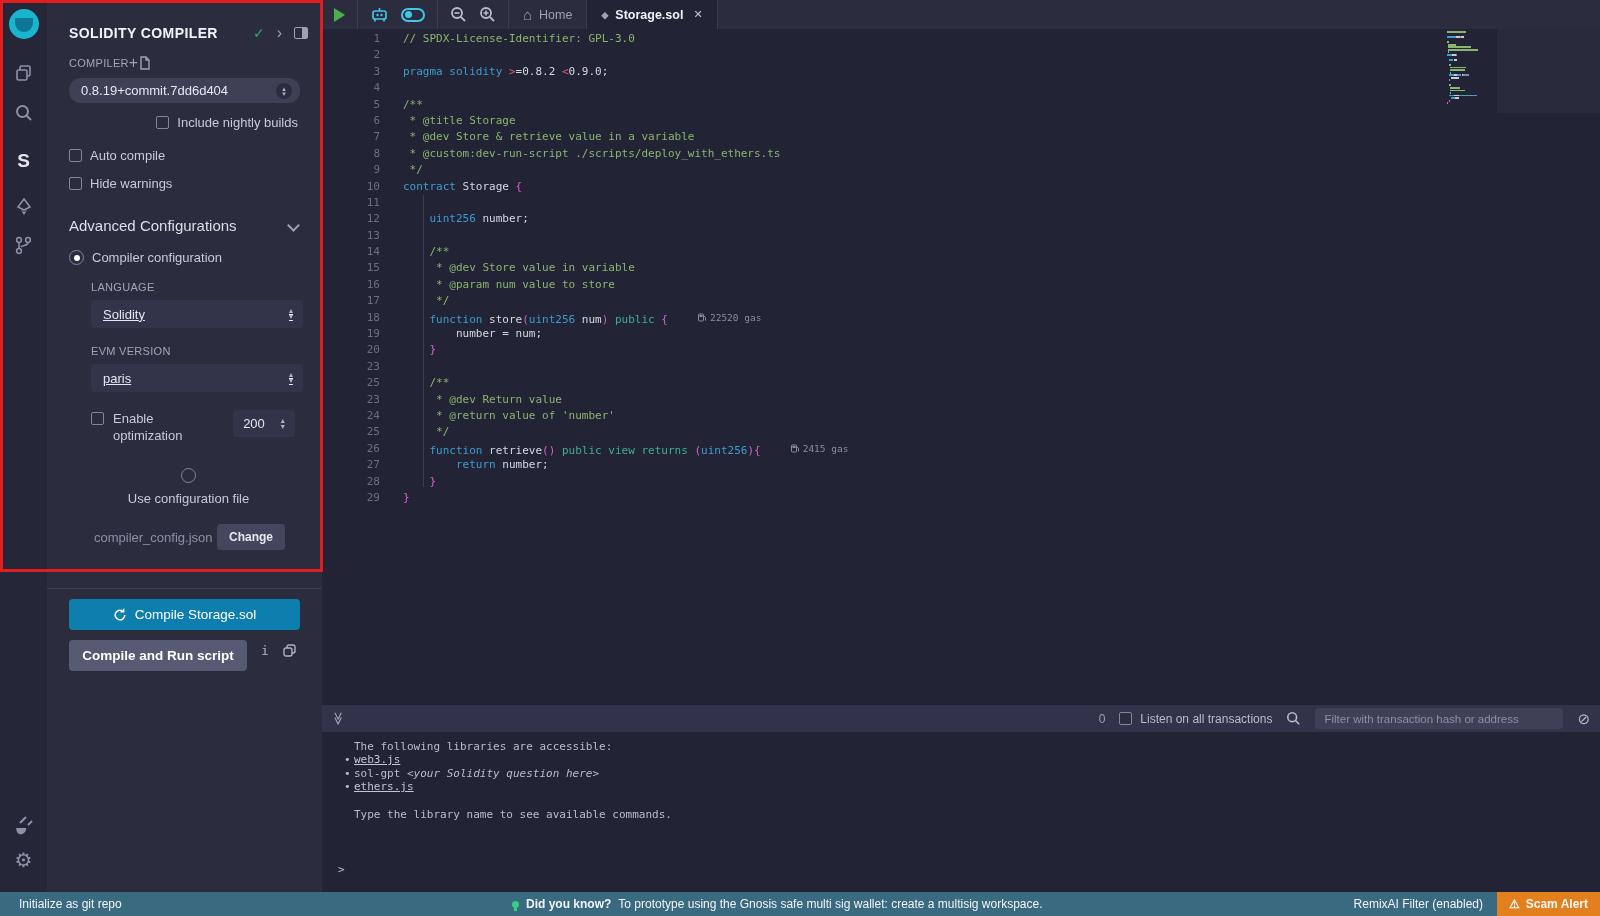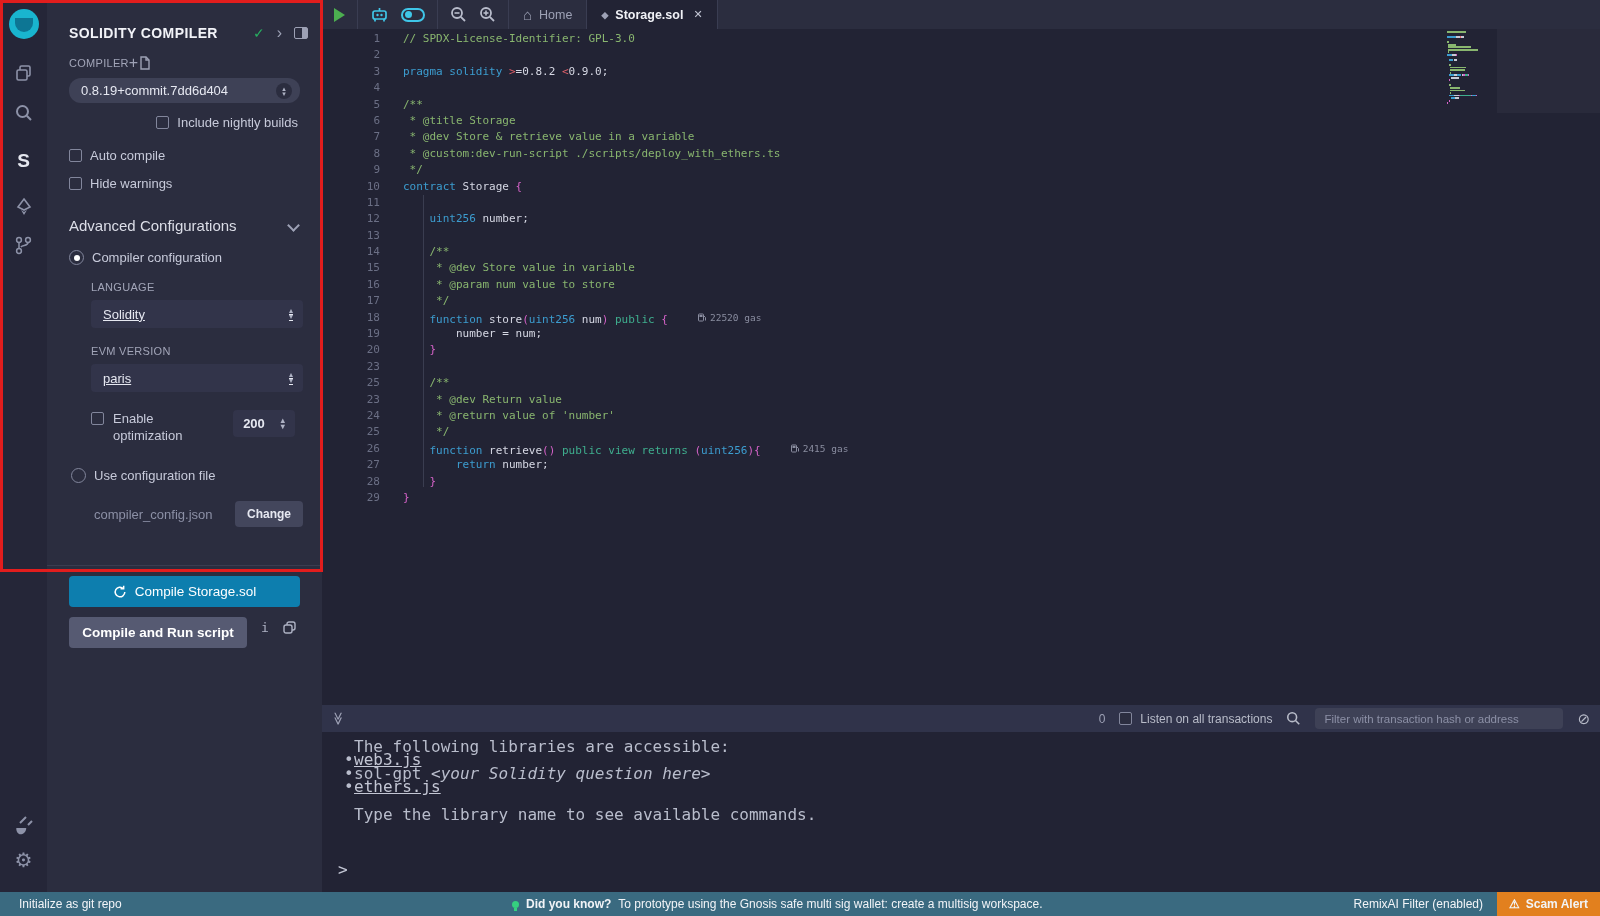--- a/index.html
+++ b/index.html
@@ -31,21 +31,21 @@
   .field .grow { flex:1; }
   .stepper-circ { width:16px; height:16px; border-radius:50%; background:#2b2d3f; color:#aeb2c4; font-size:7px; display:flex; flex-direction:column; align-items:center; justify-content:center; line-height:5px; }
   .cbrow { display:flex; align-items:center; gap:8px; font-size:13px; color:#c7cada; }
   .cb { width:13px; height:13px; border:1px solid #82869c; border-radius:2px; background:#2b2d3f; flex:none; }
   .radio { width:15px; height:15px; border:1px solid #82869c; border-radius:50%; background:#2b2d3f; flex:none; position:relative; }
   .radio.on:after { content:""; position:absolute; left:3.5px; top:3.5px; width:6px; height:6px; border-radius:50%; background:#fff; }
   .adv-title { font-size:15px; color:#dcdee8; }
   .chev-dn { width:9px; height:9px; border-right:2px solid #9da1b5; border-bottom:2px solid #9da1b5; transform:rotate(45deg); }
   .select { height:28px; background:#32344a; border-radius:4px; display:flex; align-items:center; padding:0 10px 0 12px; color:#e6e8f1; font-size:13px;text-decoration:underline; }
   .updn { color:#aeb2c4; font-size:8px; line-height:6px; text-align:center; }
-  .numbox { width:62px; height:27px; background:#32344a; border-radius:4px; display:flex; align-items:center; justify-content:center; gap:16px; color:#e6e8f1; font-size:13px;font-weight:bold; }
+  .numbox { width:62px; height:27px; background:#32344a; border-radius:4px; display:flex; align-items:center; justify-content:center; gap:16px; color:#e6e8f1; font-size:13px; }
   .btn-change { background:#43465c; color:#e6e8f1; font-size:12px; font-weight:bold; border:none; border-radius:4px; padding:6px 12px; }
   .divider { border-top:1px solid #3a3d50; margin-top:38px; }
   .btn-compile { margin:10px 22px 0 22px; width:231px; height:31px; background:#0d7eae; border:none; border-radius:4px; color:#fff; font-size:13.5px; display:flex; align-items:center; justify-content:center; gap:8px; }
   .btn-run { margin:10px 0 0 22px; width:178px; height:31px; background:#565a72; border:none; border-radius:4px; color:#fff; font-size:13.5px; font-weight:bold; }
   .mini-ic { color:#aeb2c4; font-size:13px; }
 
   
   .annotation { position:absolute; left:0; top:0; width:323px; height:572px; border:3px solid #e21d1d; z-index:10; pointer-events:none; }
 
   
@@ -74,21 +74,21 @@
   .mm-row { height:2.55px; display:flex; }
   .mm-row span { height:1.8px; display:inline-block; }
   .mm-slider { position:absolute; left:1175px; top:0; width:103px; height:84px; background:rgba(255,255,255,.035); }
 
   
   .termbar { height:27px; margin-top:2px; background:#30334a; display:flex; align-items:center; padding:0 10px; color:#b8bcc9; }
   .dbl-chev { display:inline-block; transform:rotate(90deg); font-size:13px; color:#9da1b5; }
   .term-right { margin-left:auto; display:flex; align-items:center; gap:14px; font-size:12px; }
   .filter-input { width:248px; height:21px; background:#3e4156; border:none; border-radius:4px; color:#dfe2ec; font-size:11.5px; padding:0 9px; }
   .filter-input::placeholder { color:#8c90a6; }
-  .terminal { height:160px; padding:8px 0 0 16px; color:#b9bdcc; font-family:"DejaVu Sans Mono",monospace; font-size:16px; line-height:13.4px; position:relative; }
+  .terminal { height:160px; padding:8px 0 0 16px; color:#b9bdcc; font-family:"DejaVu Sans Mono",monospace; font-size:11px; line-height:13.4px; position:relative; }
   .terminal a { color:#c3c6d4; text-decoration:underline; }
   .tlib { padding-left:16px; position:relative; }
   .tlib:before { content:"•"; position:absolute; left:6px; color:#b9bdcc; }
   .tintro, .thint { padding-left:16px; }
   .thint { margin-top:14px; }
   .prompt { position:absolute; left:16px; top:131px; color:#c3c6d4; }
 
   
   .statusbar { position:absolute; left:0; bottom:0; width:1600px; height:24px; background:#3a6a80; color:#f2f4f7; font-size:12px; display:flex; align-items:center; z-index:5; }
   .sb-left { padding-left:19px; }
@@ -207,26 +207,26 @@
 
   <div class="sp-row" style="margin:18px 19px 0 44px; align-items:flex-start;">
     <span class="cb" style="margin-top:2px;"></span>
     <span style="font-size:13px; width:92px; margin-left:9px; line-height:17px;">Enable optimization</span>
     <span class="numbox" style="margin-left:28px;">
       <span>200</span>
       <span class="updn">▴<br>▾</span>
     </span>
   </div>
 
-  <div class="cbrow" style="margin:24px 16px 0 24px;">
+  <div class="cbrow" style="margin:24px 16px 0 24px;flex-direction:column;">
     <span class="radio"></span>
     <span>Use configuration file</span>
   </div>
 
-  <div class="sp-row" style="margin:18px 19px 0 47px;">
+  <div class="sp-row" style="margin:18px 37px 0 47px;">
     <span style="flex:1; font-size:13px; color:#8c90a6;">compiler_config.json</span>
     <button class="btn-change">Change</button>
   </div>
 
   <div class="divider"></div>
 
   <button class="btn-compile">
     <svg width="14" height="14" viewBox="0 0 16 16">
         <path d="M13.5 8a5.5 5.5 0 1 1-1.7-4" fill="none" stroke="#fff" stroke-width="1.7"></path>
         <path d="M12.2 0.8 V4.4 H8.6" fill="none" stroke="#fff" stroke-width="1.7"></path>

